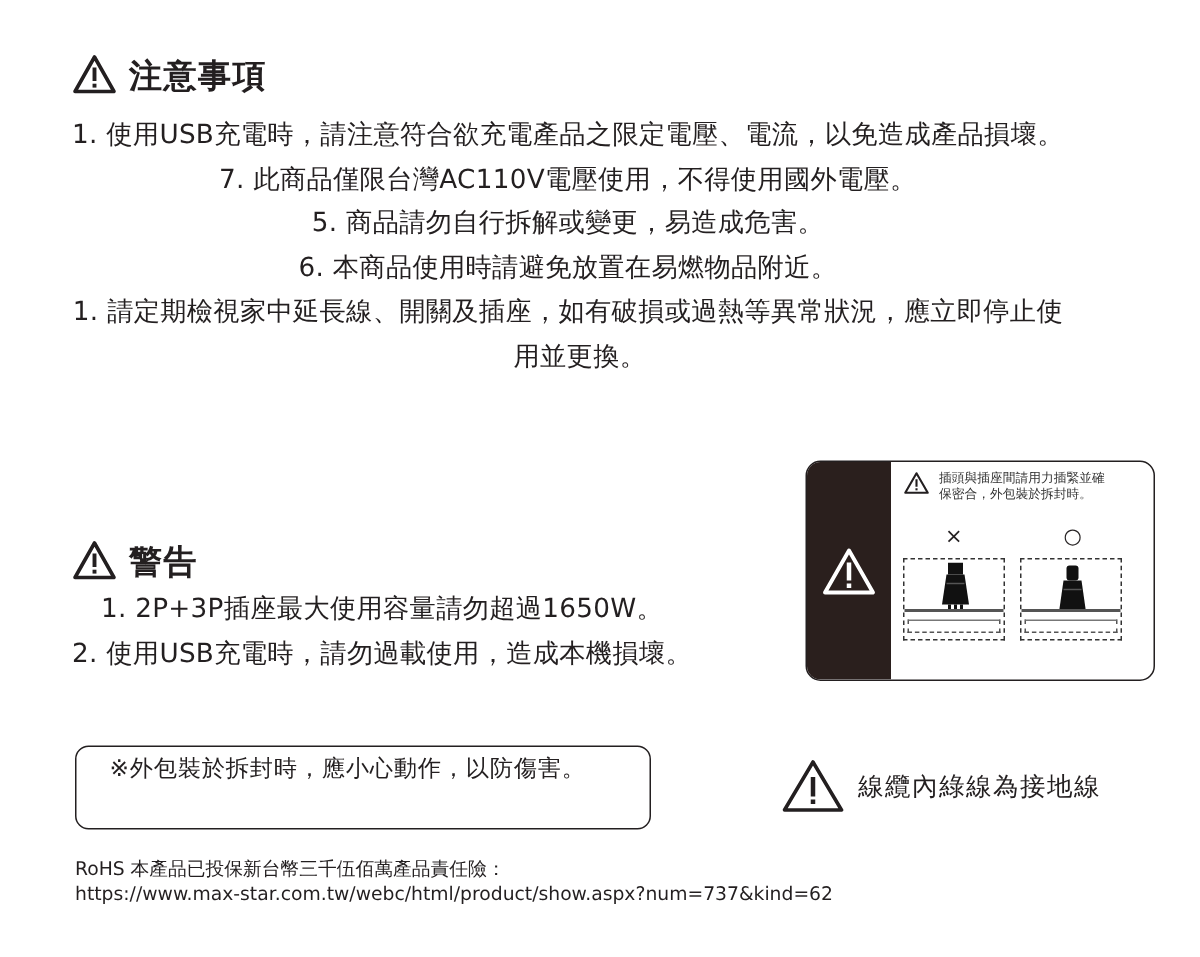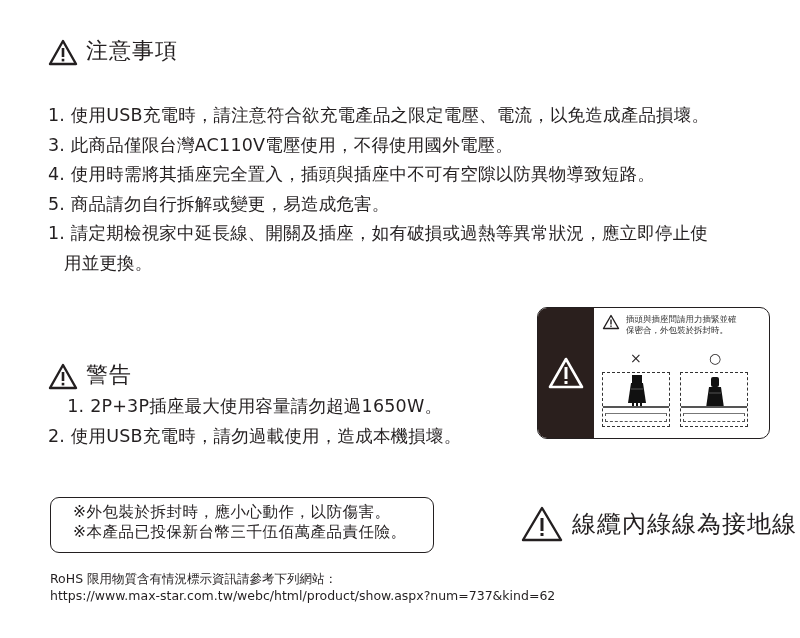--- a/index.html
+++ b/index.html
@@ -1,37 +1,37 @@
 <!DOCTYPE html>
 <html><head>
 <meta charset="utf-8">
 <style>
   * { margin: 0; padding: 0; box-sizing: border-box; }
   html, body { width: 800px; height: 638px; background: #ffffff; overflow: hidden; }
   body { font-family: "DejaVu Sans", "Liberation Sans", sans-serif; color: #231f20; position: relative; }
 
-  .section-title { position: absolute; display: flex; align-items: flex-end; gap: 8px; font-size: 22px; font-weight: normal; letter-spacing: 1px; }
+  .section-title { position: absolute; display: flex; align-items: flex-start; gap: 8px; font-size: 22px; font-weight: bold; letter-spacing: 1px; }
   .section-title svg { display: block; }
 
   .list { position: absolute; left: 48px; list-style: none; font-size: 17.5px; }
   .list li { height: 29.5px; line-height: 29.5px; white-space: nowrap; letter-spacing: 0.2px; }
   .list li.cont { padding-left: 16px; }
 
   #notice-title { left: 48px; top: 36px; }
-  #notice-list { top: 101px; }
+  #notice-list { top: 76px; text-align: center; }
   #warning-title { left: 48px; top: 360px; }
   #warning-list { top: 392px; text-align: center; }
 
   .boxed-note { position: absolute; left: 50px; top: 497px; width: 384px; height: 56px; border: 1.5px solid #231f20; border-radius: 9px; padding: 4px 0 0 22px; font-size: 15.5px; line-height: 20px; letter-spacing: 0.5px; white-space: nowrap; }
 
-  .ground-note { position: absolute; left: 520px; top: 505px; display: flex; align-items: center; gap: 8px; font-size: 24px; letter-spacing: 1px; white-space: nowrap; }
+  .ground-note { position: absolute; left: 520px; top: 505px; display: flex; align-items: center; gap: 8px; font-size: 17px; letter-spacing: 1px; white-space: nowrap; }
 
   .footer { position: absolute; left: 50px; top: 570px; font-size: 12.5px; line-height: 17px; white-space: nowrap; }
 
-  .plug-card { position: absolute; left: 537px; top: 307px; width: 233px; height: 132px; border: 1.5px solid #231f20; border-radius: 10px; overflow: hidden; display: flex; }
+  .plug-card { position: absolute; left: 537px; top: 307px; width: 233px; height: 147px; border: 1.5px solid #231f20; border-radius: 10px; overflow: hidden; display: flex; }
   .plug-card .dark { width: 56px; height: 100%; background: #2a1f1d; display: flex; align-items: center; justify-content: center; }
   .plug-card .content { flex: 1; position: relative; }
   .plug-card .msg { position: absolute; left: 8px; top: 6px; display: flex; gap: 6px; font-size: 8.5px; line-height: 11px; color: #333; }
   .mark { position: absolute; font-size: 14px; }
   .frame { position: absolute; top: 64px; width: 68px; height: 55px; border: 1px dashed #333; }
   .frame .line { position: absolute; left: 0; right: 0; top: 33px; height: 1.5px; background: #555; }
   .frame .base { position: absolute; left: 2px; right: 2px; top: 40px; height: 9px; border: 1px dashed #555; border-top: 1px solid #777; }
   .frame svg { position: absolute; left: 22px; top: 2px; }
 </style>
 </head>
@@ -40,23 +40,23 @@
 <div class="section-title" id="notice-title">
   <svg width="30" height="27" viewBox="0 0 30 27">
     <path d="M15 2 L28 25 L2 25 Z" fill="none" stroke="#231f20" stroke-width="2.4" stroke-linejoin="round"></path>
     <rect x="13.7" y="9" width="2.6" height="9" fill="#231f20"></rect>
     <rect x="13.7" y="19.8" width="2.6" height="2.6" fill="#231f20"></rect>
   </svg>
   <span>注意事項</span>
 </div>
 <ul class="list" id="notice-list">
   <li>1. 使用USB充電時，請注意符合欲充電產品之限定電壓、電流，以免造成產品損壞。</li>
-  <li>3. 此商品僅限台灣AC110V電壓使用，不得使用國外電壓。</li>
-  <li>4. 使用時需將其插座完全置入，插頭與插座中不可有空隙以防異物導致短路。</li>
+  <li>7. 此商品僅限台灣AC110V電壓使用，不得使用國外電壓。</li>
   <li>5. 商品請勿自行拆解或變更，易造成危害。</li>
+  <li>6. 本商品使用時請避免放置在易燃物品附近。</li>
   <li>1. 請定期檢視家中延長線、開關及插座，如有破損或過熱等異常狀況，應立即停止使</li>
   <li class="cont">用並更換。</li>
 </ul>
 
 <div class="section-title" id="warning-title">
   <svg width="30" height="27" viewBox="0 0 30 27">
     <path d="M15 2 L28 25 L2 25 Z" fill="none" stroke="#231f20" stroke-width="2.4" stroke-linejoin="round"></path>
     <rect x="13.7" y="9" width="2.6" height="9" fill="#231f20"></rect>
     <rect x="13.7" y="19.8" width="2.6" height="2.6" fill="#231f20"></rect>
   </svg>
@@ -109,28 +109,27 @@
         <path d="M6 18 L18 18" stroke="#555" stroke-width="1"></path>
       </svg>
       <div class="line"></div>
       <div class="base"></div>
     </div>
   </div>
 </div>
 
 <div class="boxed-note">
   <div>※外包裝於拆封時，應小心動作，以防傷害。</div>
-  <div>※本產品已投保新台幣三千伍佰萬產品責任險。</div>
 </div>
 
 <div class="ground-note">
   <svg width="44" height="38" viewBox="0 0 44 38">
     <path d="M22 3 L41 35 L3 35 Z" fill="none" stroke="#231f20" stroke-width="2.4" stroke-linejoin="round"></path>
     <rect x="20.5" y="13" width="3" height="13" fill="#231f20"></rect>
     <rect x="20.5" y="28" width="3" height="3" fill="#231f20"></rect>
   </svg>
   <span>線纜內綠線為接地線</span>
 </div>
 
 <div class="footer">
-  <div>RoHS 限用物質含有情況標示資訊請參考下列網站：</div>
+  <div>RoHS 本產品已投保新台幣三千伍佰萬產品責任險：</div>
   <div>https://www.max-star.com.tw/webc/html/product/show.aspx?num=737&amp;kind=62</div>
 </div>
 
 </body></html>

